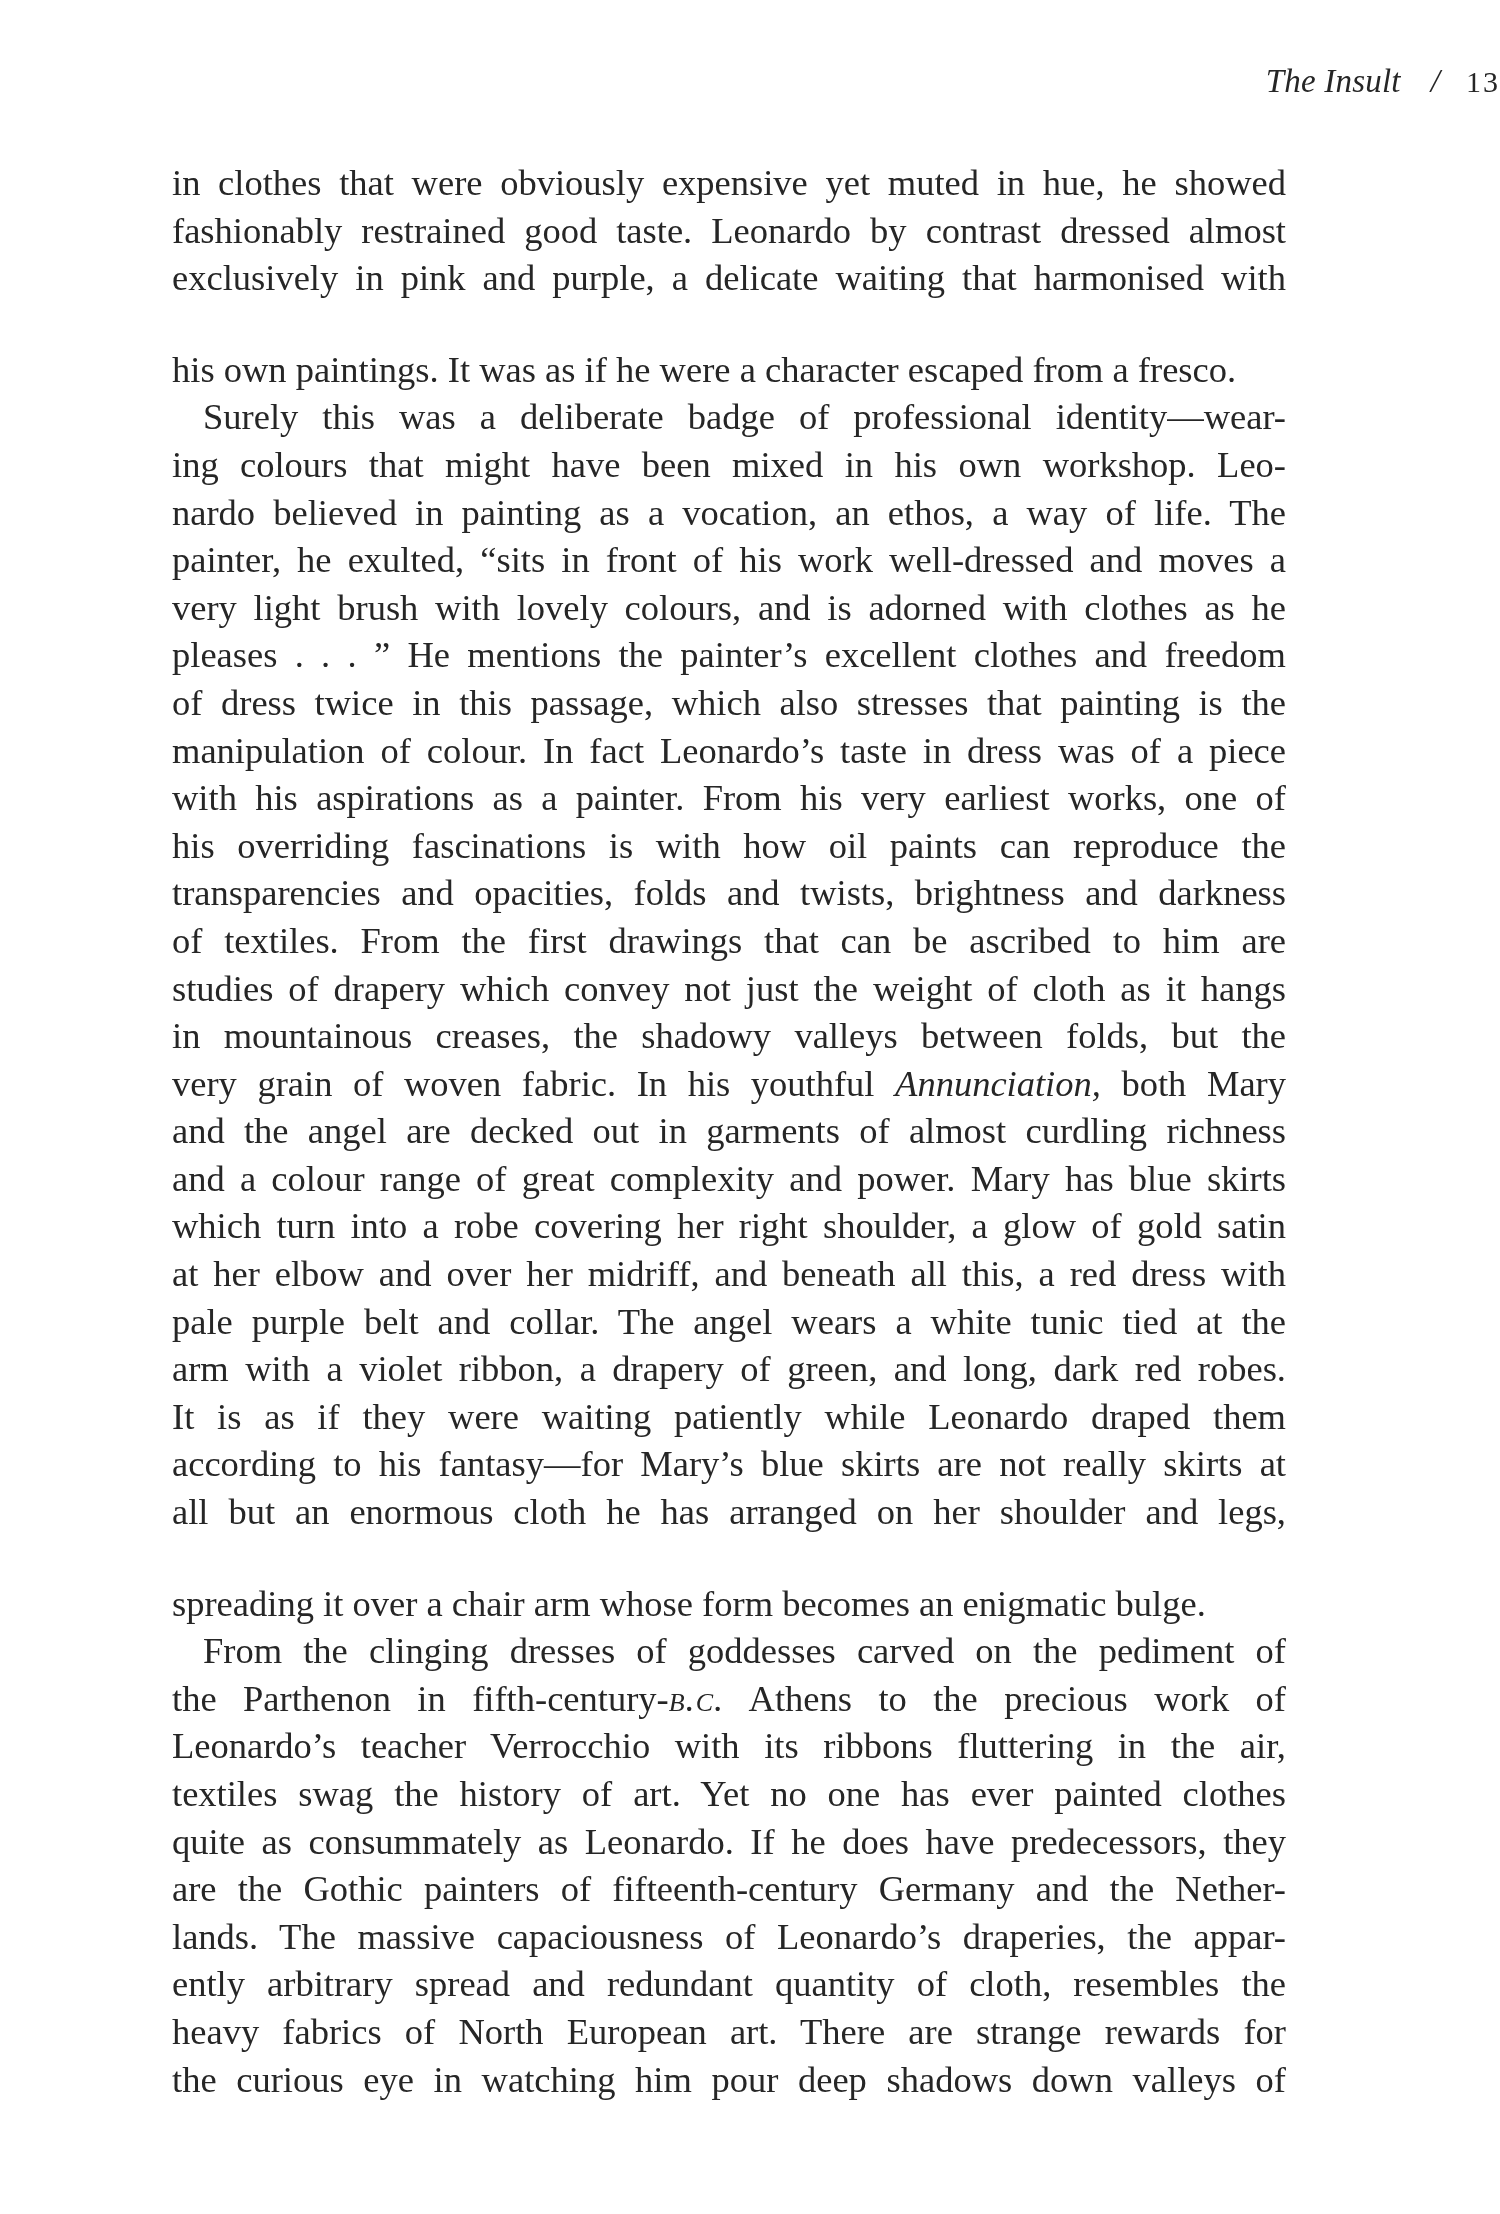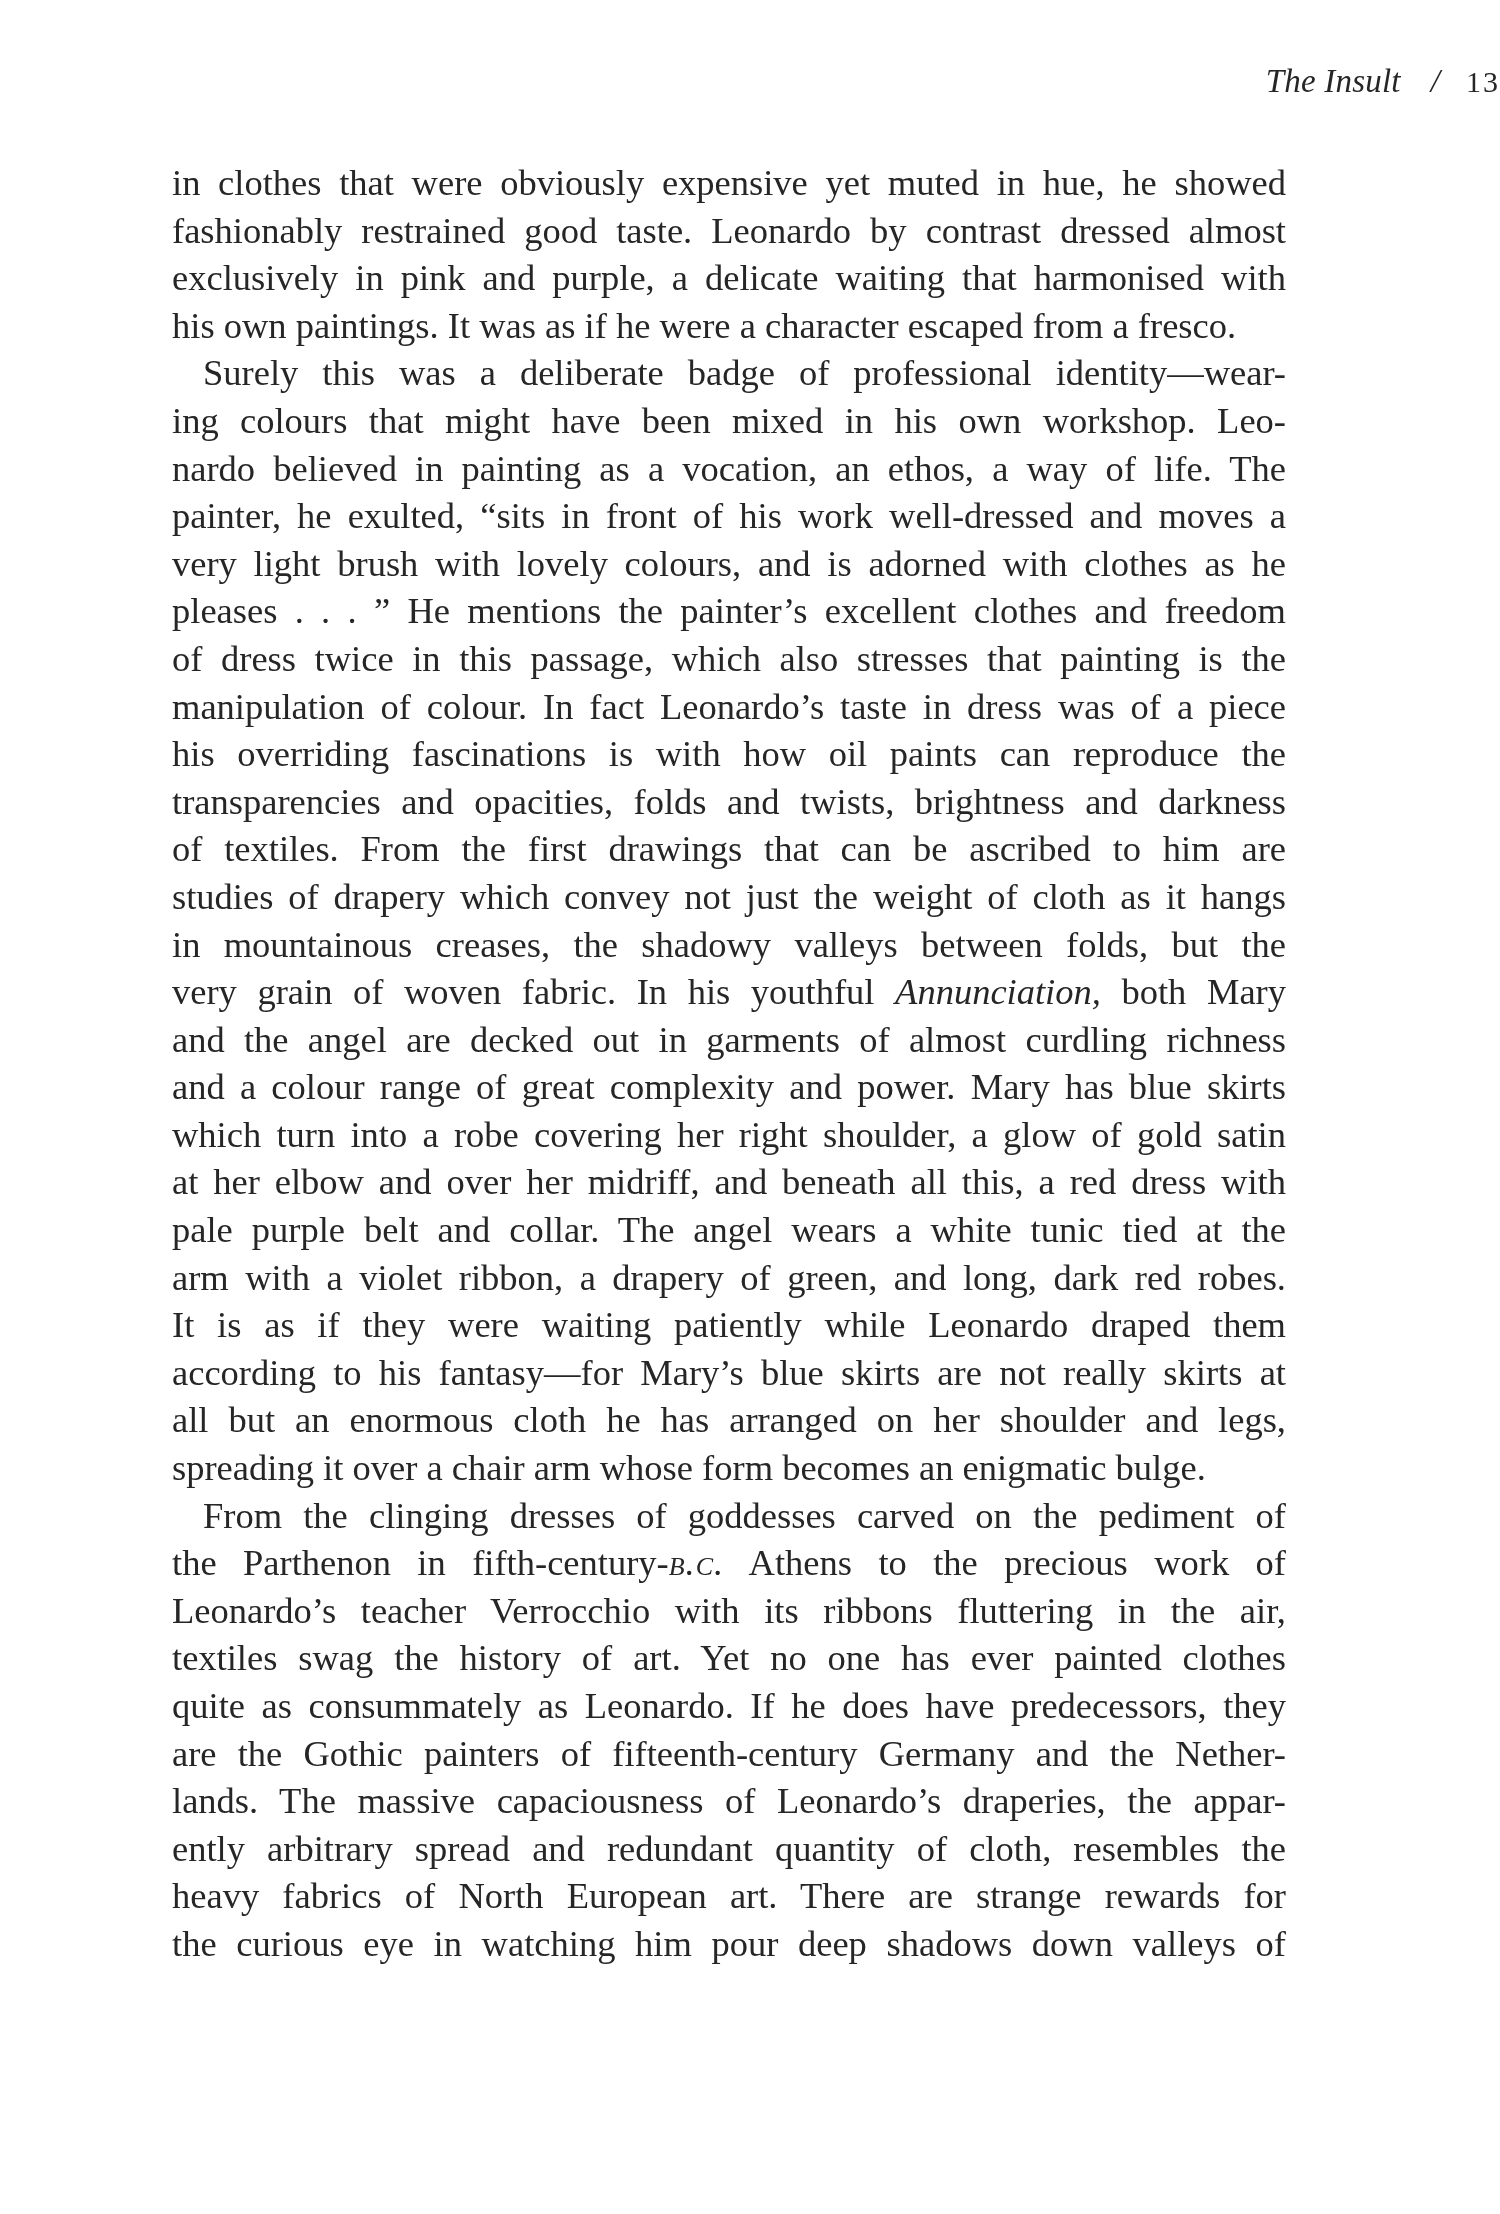--- a/index.html
+++ b/index.html
@@ -48,20 +48,21 @@
     .line {
       display: block;
       height: 47.6px;
       white-space: nowrap;
       text-align: justify;
       text-align-last: justify;
       overflow: visible;
     }
     .line.last {
       text-align-last: left;
+      margin-top: 44px;
     }
     .line.indent {
       padding-left: 31px;
     }
     .sc {
       font-variant: small-caps;
       text-transform: lowercase;
       letter-spacing: 1px;
       font-style: italic;
     }
@@ -86,20 +87,21 @@
 
   <p class="paragraph">
     <span class="line indent">Surely this was a deliberate badge of professional identity—wear-</span>
     <span class="line">ing colours that might have been mixed in his own workshop. Leo-</span>
     <span class="line">nardo believed in painting as a vocation, an ethos, a way of life. The</span>
     <span class="line">painter, he exulted, “sits in front of his work well-dressed and moves a</span>
     <span class="line">very light brush with lovely colours, and is adorned with clothes as he</span>
     <span class="line">pleases . . . ” He mentions the painter’s excellent clothes and freedom</span>
     <span class="line">of dress twice in this passage, which also stresses that painting is the</span>
     <span class="line">manipulation of colour. In fact Leonardo’s taste in dress was of a piece</span>
+    <span class="line">with his aspirations as a painter. From his very earliest works, one of</span>
     <span class="line">his overriding fascinations is with how oil paints can reproduce the</span>
     <span class="line">transparencies and opacities, folds and twists, brightness and darkness</span>
     <span class="line">of textiles. From the first drawings that can be ascribed to him are</span>
     <span class="line">studies of drapery which convey not just the weight of cloth as it hangs</span>
     <span class="line">in mountainous creases, the shadowy valleys between folds, but the</span>
     <span class="line"><span>very grain of woven fabric. In his youthful</span> <i>Annunciation,</i> <span>both Mary</span></span>
     <span class="line">and the angel are decked out in garments of almost curdling richness</span>
     <span class="line">and a colour range of great complexity and power. Mary has blue skirts</span>
     <span class="line">which turn into a robe covering her right shoulder, a glow of gold satin</span>
     <span class="line">at her elbow and over her midriff, and beneath all this, a red dress with</span>

